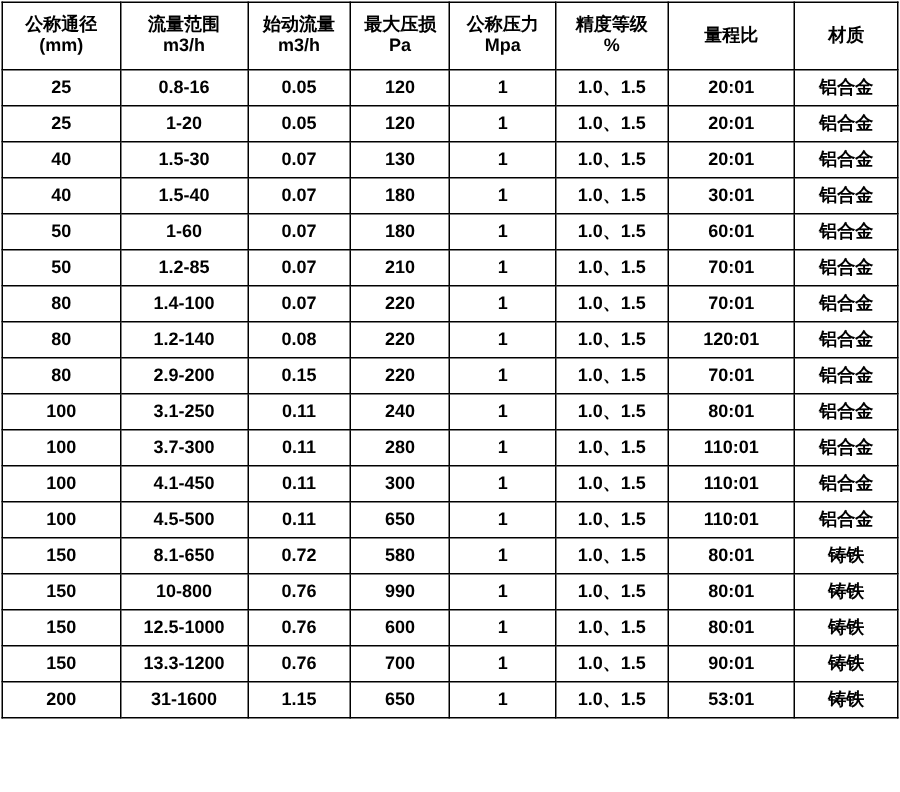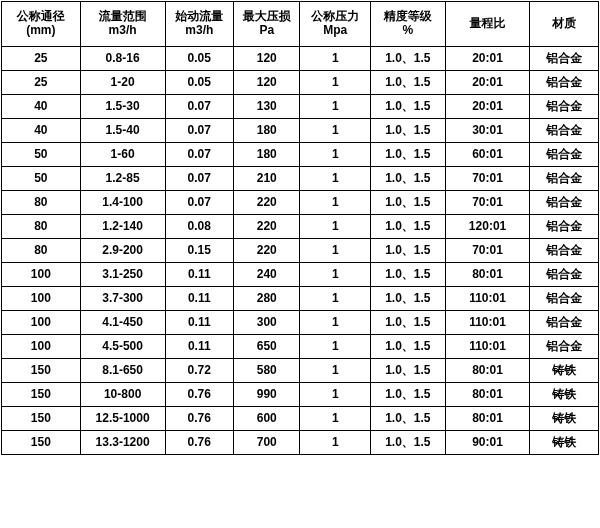--- a/index.html
+++ b/index.html
@@ -253,14 +253,24 @@
       <tr>
         <td class="c0">150</td>
         <td class="c1">13.3-1200</td>
         <td class="c2">0.76</td>
         <td class="c3">700</td>
         <td class="c4">1</td>
         <td class="c5">1.0、1.5</td>
         <td class="c6">90:01</td>
         <td class="c7">铸铁</td>
       </tr>
+      <tr>
+        <td class="c0">200</td>
+        <td class="c1">31-1600</td>
+        <td class="c2">1.15</td>
+        <td class="c3">650</td>
+        <td class="c4">1</td>
+        <td class="c5">1.0、1.5</td>
+        <td class="c6">53:01</td>
+        <td class="c7">铸铁</td>
+      </tr>
     </tbody>
 </table>
 
 </body></html>

